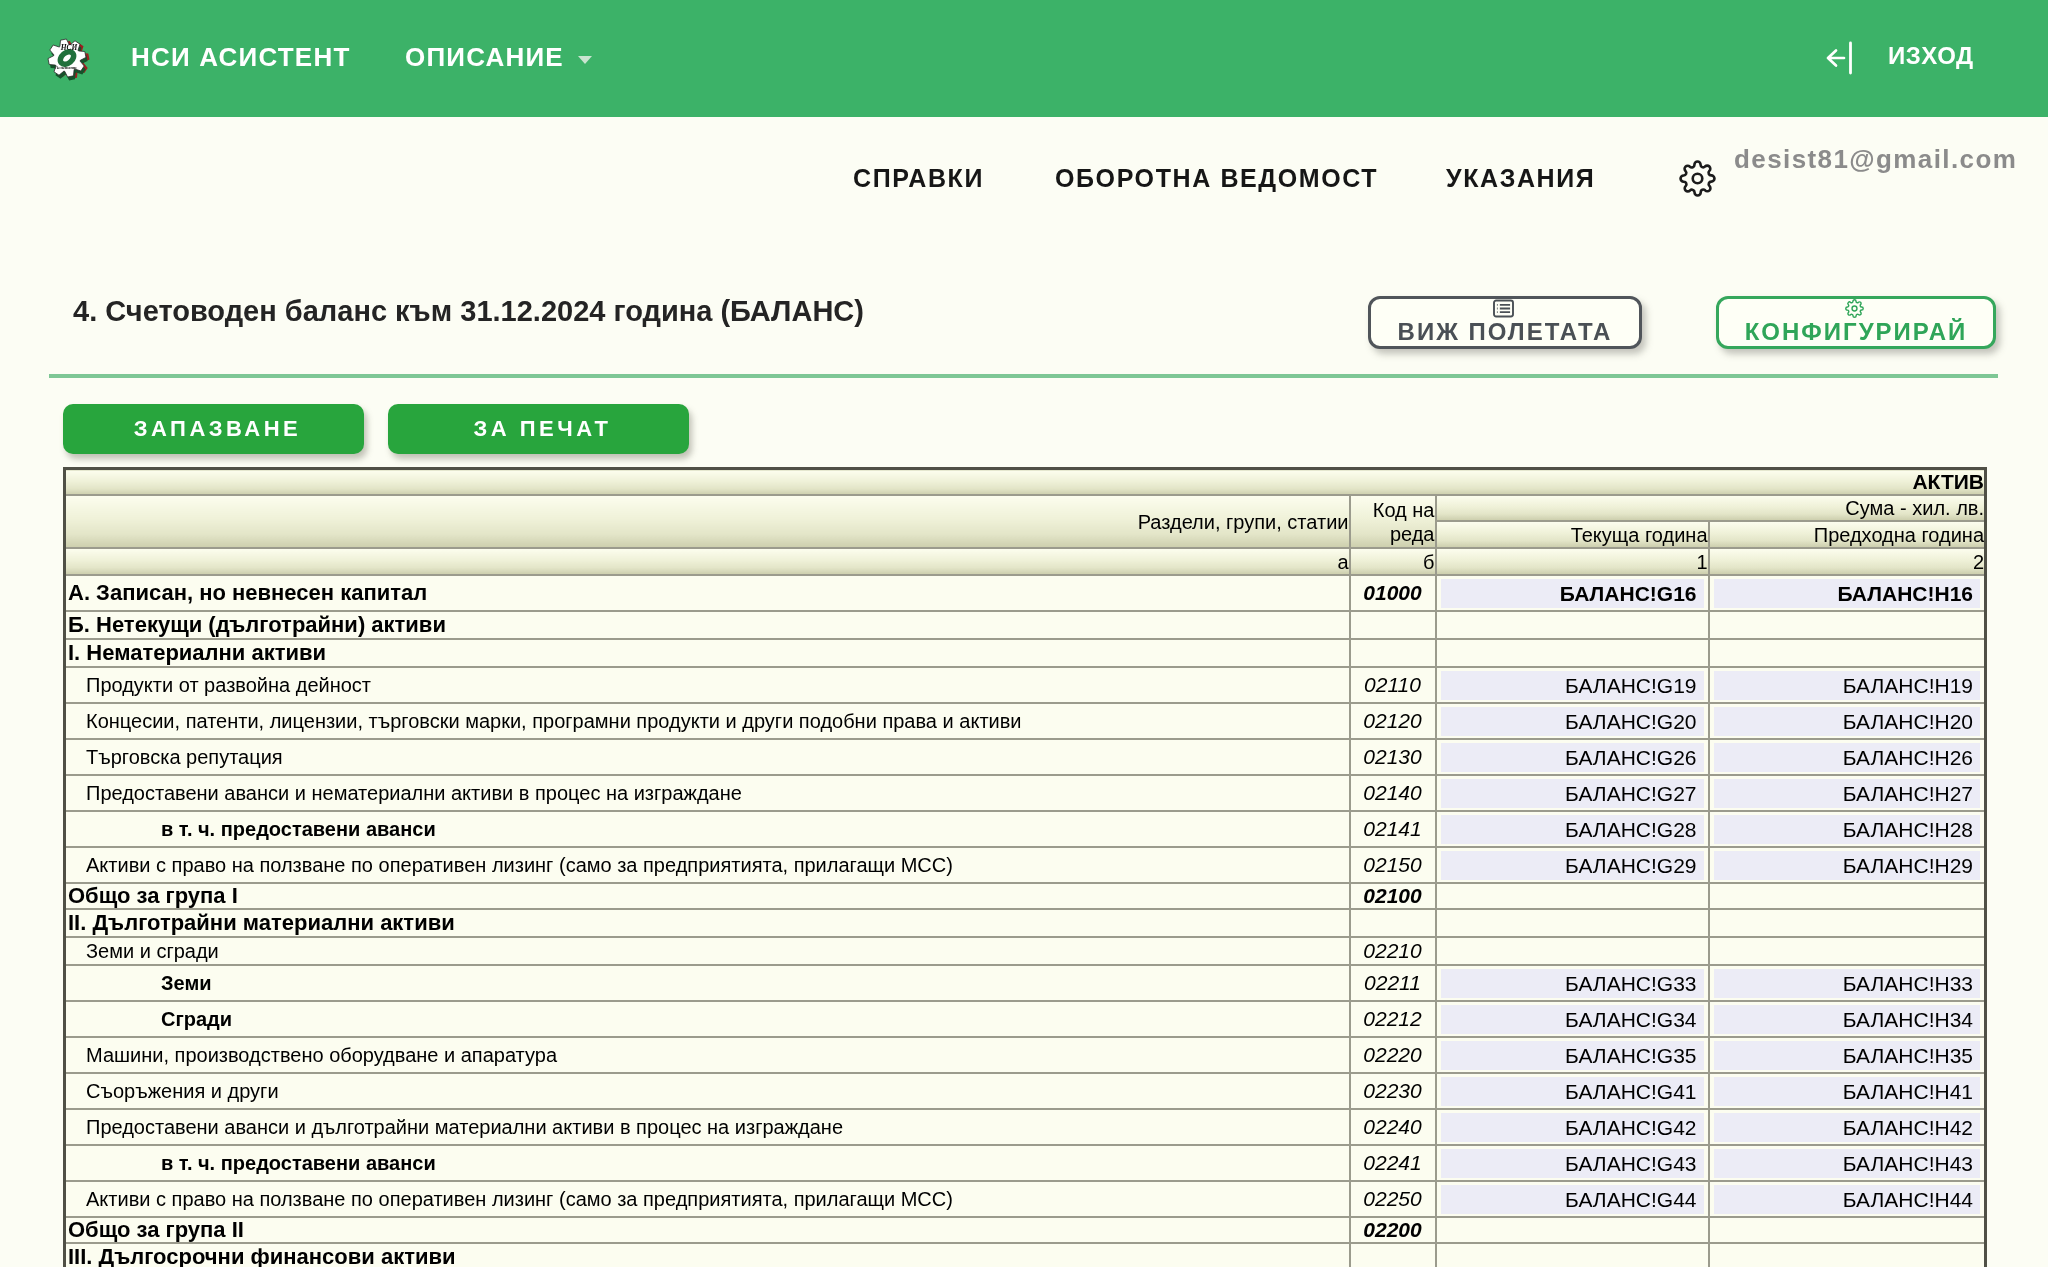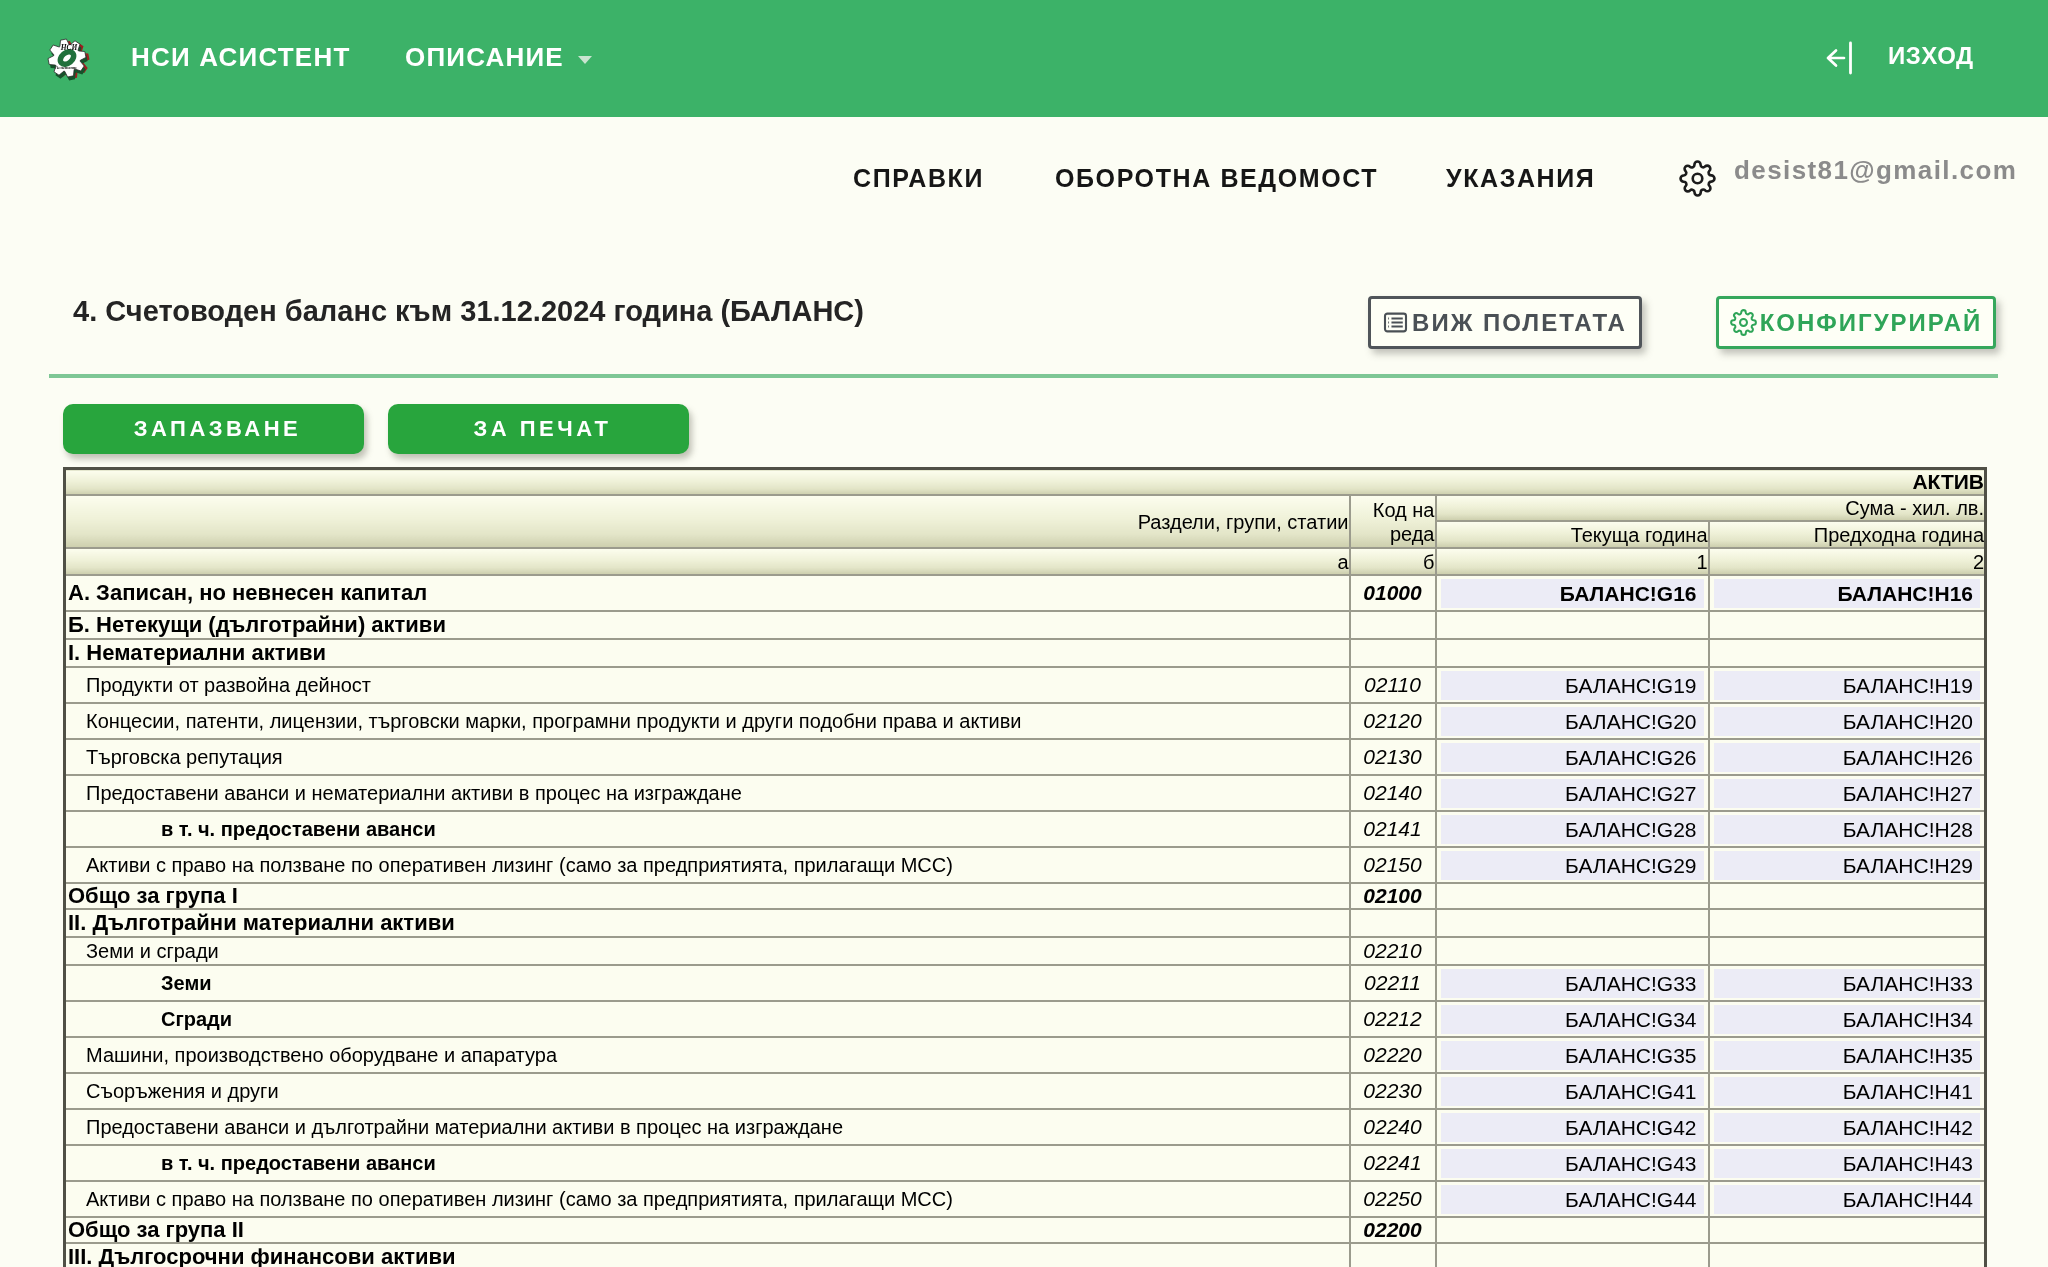--- a/index.html
+++ b/index.html
@@ -8,25 +8,25 @@
 body { background:#fcfdf4; font-family:"Liberation Sans", sans-serif; position:relative; }
 .abs { position:absolute; }
 
 
 #topbar { position:absolute; left:0; top:0; width:2048px; height:117px; background:#3cb268; }
 #topbar .navtxt { position:absolute; color:#fff; font-weight:bold; font-size:26px; letter-spacing:1.2px; top:42px; white-space:nowrap; }
 #caret { position:absolute; left:578px; top:56px; width:0; height:0; border-left:7px solid transparent; border-right:7px solid transparent; border-top:8px solid #c9e4d0; }
 
 
 .nav2 { position:absolute; color:#161616; font-weight:bold; font-size:25px; letter-spacing:1.6px; top:164px; white-space:nowrap; }
-#email { position:absolute; left:1734px; top:155px; color:#8b8b8b; font-weight:bold; font-size:26px; letter-spacing:1.4px; }
+#email { position:absolute; left:1734px; top:144px; color:#8b8b8b; font-weight:bold; font-size:26px; letter-spacing:1.4px; }
 
 
 #title { position:absolute; left:73px; top:295px; font-size:29px; font-weight:bold; color:#242424; }
-.btn-outline { position:absolute; top:296px; height:53px; background:#fefff6; border-radius:4px; display:flex; align-items:center; justify-content:center; font-weight:bold; font-size:24px; letter-spacing:2px; box-shadow:4px 5px 7px rgba(90,90,80,0.35); }
+.btn-outline { position:absolute; top:296px; height:53px; background:#fefff6; border-radius:12px; display:flex; align-items:center; justify-content:center; font-weight:bold; font-size:24px; letter-spacing:2px; box-shadow:4px 5px 7px rgba(90,90,80,0.35);flex-direction:column; }
 #btn-viz  { left:1368px; width:274px; border:3px solid #50555a; color:#4a5055; }
 #btn-conf { left:1716px; width:280px; border:3px solid #35a75c; color:#2fa558; }
 
 #grule { position:absolute; left:49px; top:374px; width:1949px; height:4px; background:#7ec795; }
 
 .btn-green { position:absolute; top:404px; height:50px; background:#28a53d; border:none; border-radius:10px; color:#fff; font-weight:bold; font-size:22px; letter-spacing:3.5px; font-family:"Liberation Sans", sans-serif; display:flex; align-items:center; justify-content:center; box-shadow:3px 5px 6px rgba(120,120,105,0.45);padding-left:8px; }
 #btn-save { left:63px; width:301px; }
 #btn-print { left:388px; width:301px; }
 
 

